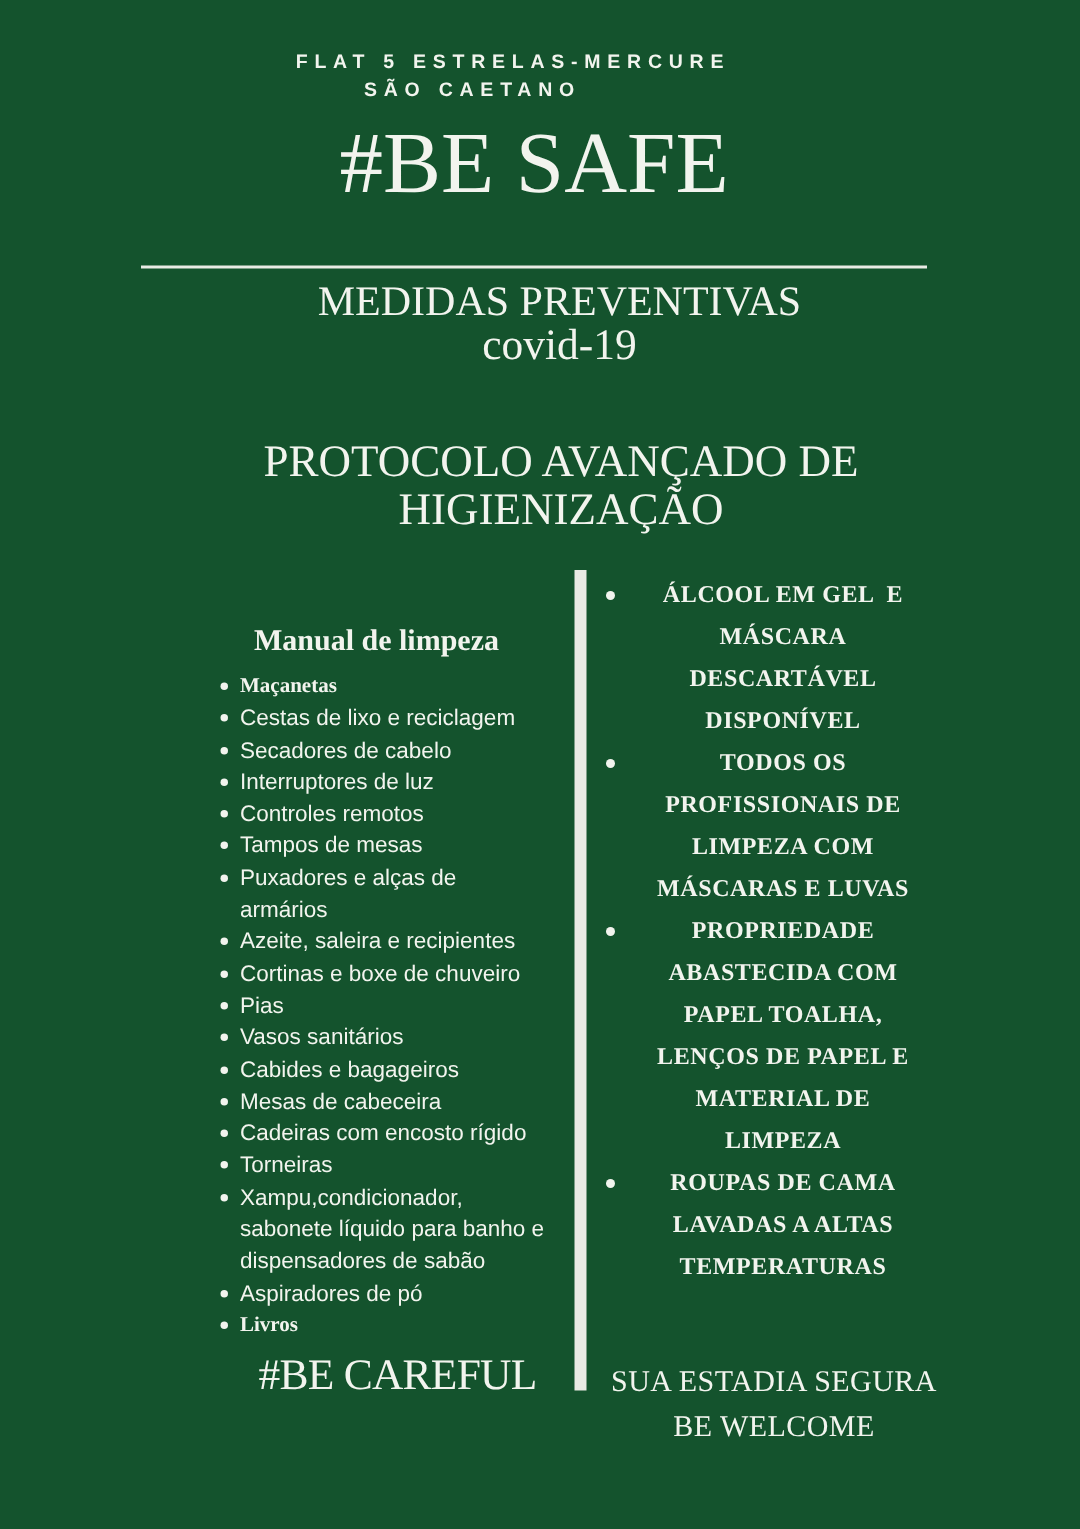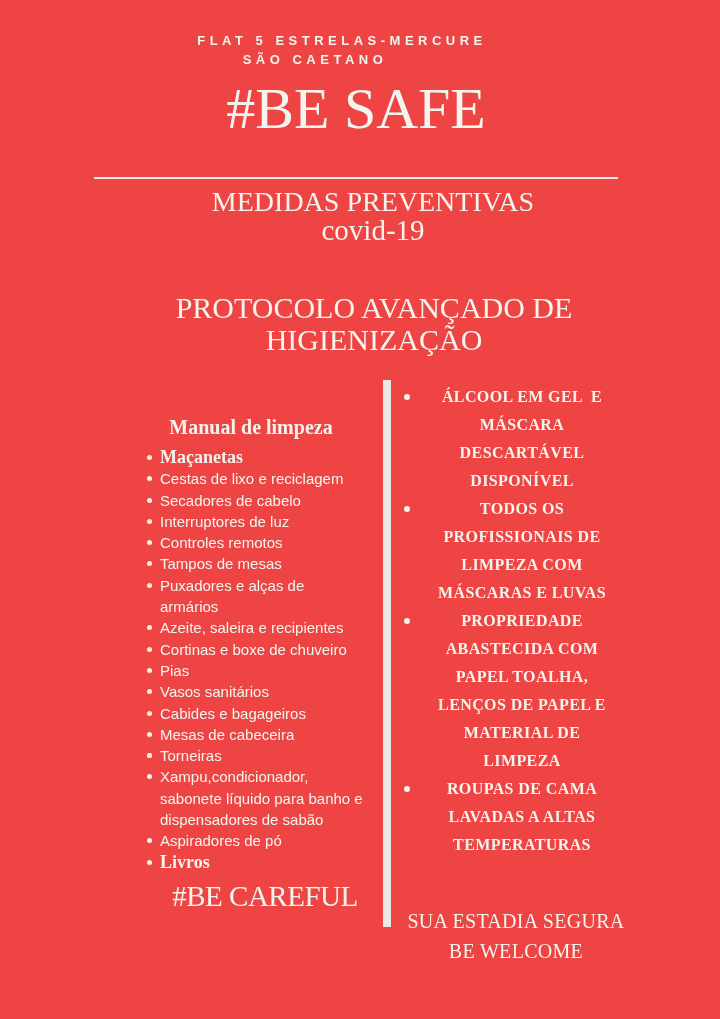--- a/index.html
+++ b/index.html
@@ -3,21 +3,21 @@
 <meta charset="utf-8">
 <style>
   html, body { margin: 0; padding: 0; }
   body {
     width: 720px; height: 1019px;
     font-family: "Liberation Serif", serif;
     background: #0a3419;
   }
   .poster {
     position: relative; width: 720px; height: 1019px;
-    background: #ef4444; color: #f2f4ee; overflow: hidden;
+    background: #14532d; color: #f2f4ee; overflow: hidden;
   }
 
   
   .brand {
     position: absolute; top: 31px; left: 0; width: 720px;
     text-align: center;
     font-family: "Liberation Sans", sans-serif;
     font-weight: 700; font-size: 13px; line-height: 19px;
     letter-spacing: 4.5px;
   }
@@ -64,21 +64,21 @@
     font-family: "Liberation Sans", sans-serif;
     font-size: 15px; line-height: 21.3px;
   }
   .left-list li { position: relative; padding-left: 17px; white-space: pre-wrap; }
   .dot {
     position: absolute; left: 4px; top: 8px;
     width: 5px; height: 5px; border-radius: 50%; background: #f2f4ee;
   }
   .left-list li.serif-item {
     font-family: "Liberation Serif", serif;
-    font-weight: 700; font-size: 18px;
+    font-weight: 700; font-size: 14px;
   }
   .careful {
     position: relative; left: 2px; margin-top: 7px; text-align: center;
     font-family: "Liberation Serif", serif;
     font-size: 29px; line-height: 33px; letter-spacing: -0.5px;
   }
 
   
   .divider {
     position: absolute; left: 383px; top: 380px;
@@ -133,21 +133,21 @@
       <li><span class="dot"></span><span>Controles remotos</span></li>
       <li><span class="dot"></span><span>Tampos de mesas</span></li>
       <li><span class="dot"></span><span>Puxadores e alças de
 armários</span></li>
       <li><span class="dot"></span><span>Azeite, saleira e recipientes</span></li>
       <li><span class="dot"></span><span>Cortinas e boxe de chuveiro</span></li>
       <li><span class="dot"></span><span>Pias</span></li>
       <li><span class="dot"></span><span>Vasos sanitários</span></li>
       <li><span class="dot"></span><span>Cabides e bagageiros</span></li>
       <li><span class="dot"></span><span>Mesas de cabeceira</span></li>
-      <li><span class="dot"></span></li>
+      <li><span class="dot"></span><span>Cadeiras com encosto rígido</span></li>
       <li><span class="dot"></span><span>Torneiras</span></li>
       <li><span class="dot"></span><span>Xampu,condicionador,
 sabonete líquido para banho e
 dispensadores de sabão</span></li>
       <li><span class="dot"></span><span>Aspiradores de pó</span></li>
       <li class="serif-item"><span class="dot"></span><span>Livros</span></li>
     </ul>
     <div class="careful">#BE CAREFUL</div>
   </div>
 

